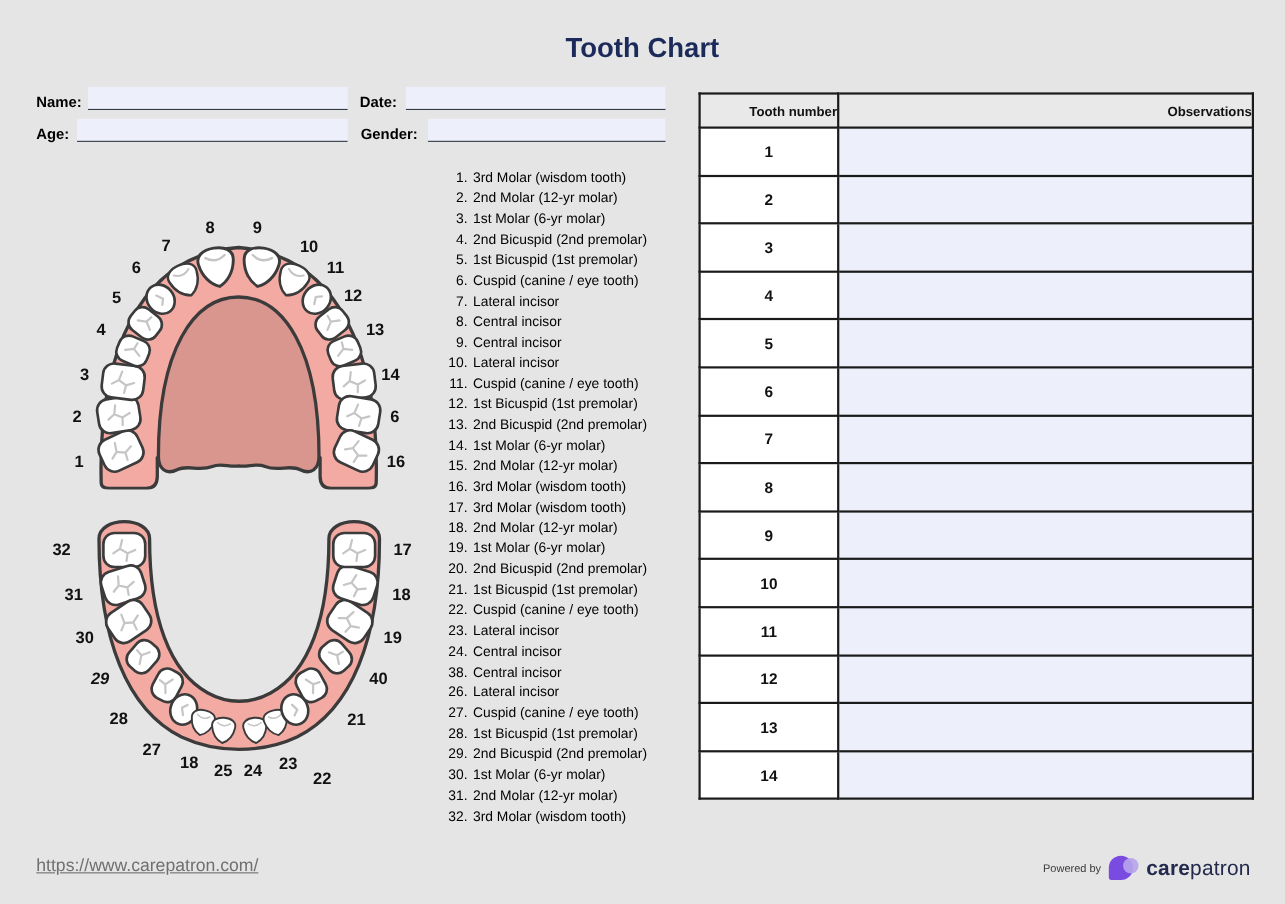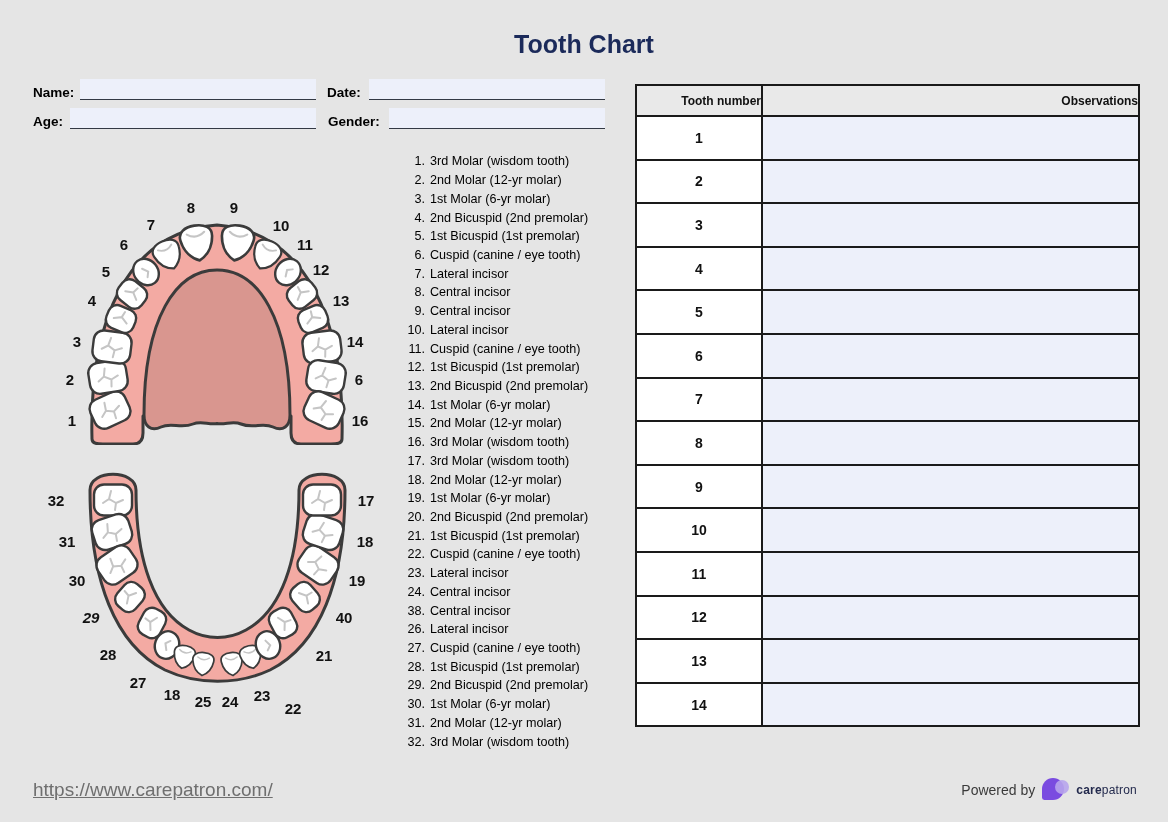--- a/index.html
+++ b/index.html
@@ -29,30 +29,30 @@
              table-layout:fixed;width:505px;}
   .obs-table th,.obs-table td{border:2px solid #1a1a1a;padding:0;}
   .obs-table th{height:29px;background:#e9e9e9;font-size:12px;font-weight:bold;
                 text-align:right;padding-left:13px;color:#111;}
   .obs-table td.num{width:111px;text-align:center;font-size:14px;font-weight:bold;
                     background:#fff;color:#111;}
   .obs-table td.obs{background:#edf0fa;font-size:13px;padding-left:8px;}
   .obs-table tr.body-row{height:43.6px;}
 
   
-  .footer-url{position:absolute;left:33px;top:779px;font-size:19px;color:#6f6f6f;
+  .footer-url{position:absolute;left:33px;top:779px;font-size:16px;color:#6f6f6f;
               text-decoration:underline;}
   .powered{position:absolute;top:776px;right:31px;display:flex;align-items:center;gap:7px;height:28px;}
-  .powered-label{font-size:14px;color:#3a3a3a;}
+  .powered-label{font-size:10px;color:#3a3a3a;}
   .logo-mark{position:relative;width:27px;height:26px;}
   .logo-blob{position:absolute;left:0;top:1px;width:22px;height:22px;background:#7a4be0;
              border-radius:55% 55% 55% 12%;}
   .logo-dot{position:absolute;left:13px;top:3px;width:14px;height:14px;background:#b7a4ec;
             border-radius:50%;opacity:.9;}
-  .brand{font-size:12px;color:#232a4d;letter-spacing:.2px;text-align:right;}
+  .brand{font-size:19px;color:#232a4d;letter-spacing:.2px;text-align:right;}
   .brand b{font-weight:bold;}
 </style>
 </head>
 <body>
 
 <div class="page">
 
   <div class="title">Tooth Chart</div>
 
   <span class="form-label" style="left:33px;top:85px;text-align:center;">Name:</span>

